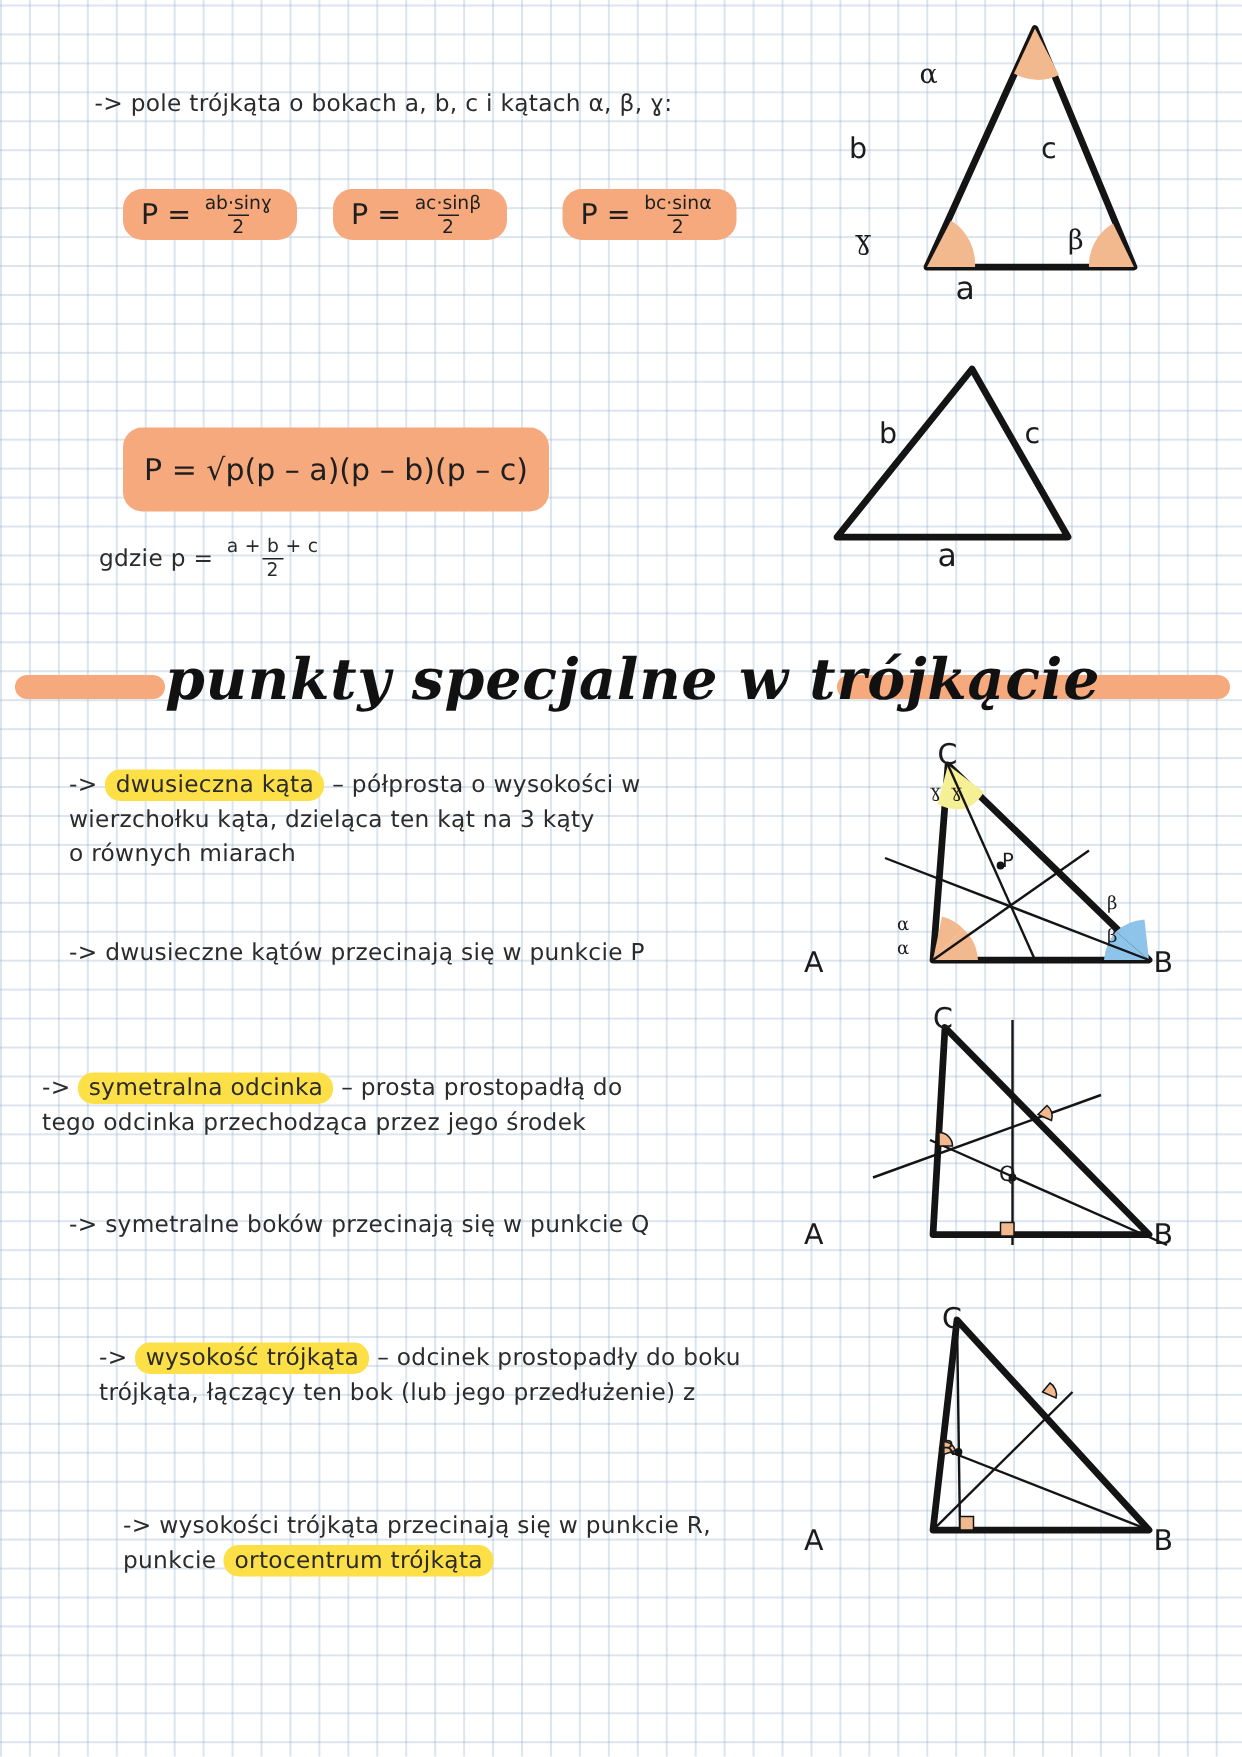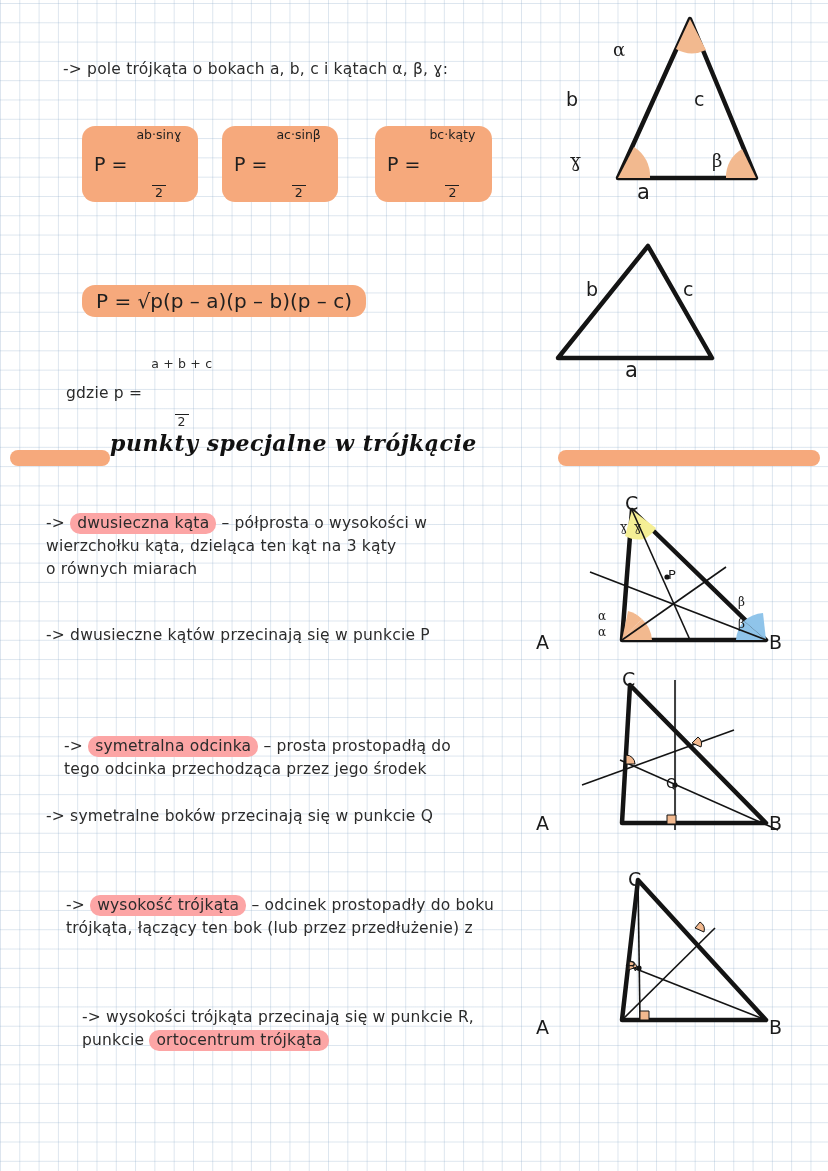--- a/index.html
+++ b/index.html
@@ -16,48 +16,48 @@
     background-image:
       linear-gradient(to right, rgba(140,170,200,0.30) 1px, transparent 1px),
       linear-gradient(to bottom, rgba(140,170,200,0.30) 1px, transparent 1px);
     background-size:19.3px 19.3px;
     background-position:0px 3px;
   }
   #page{position:absolute;left:0;top:0;width:828px;height:1171px;}
 
   .txt{position:absolute;color:#2b2b2b;font-size:15.5px;line-height:23px;letter-spacing:.2px;}
   .hl{
-    background:#fca5a5;
+    background:#fde047;
     border-radius:10px;
     padding:1px 7px 2px 7px;
     color:#2b2b2b;
   }
 
   
   .pill{
     position:absolute;
     background:#f6a97c;
     border-radius:13px;
     display:flex;align-items:center;
     padding:3px 12px;
     color:#1f1f1f;
   }
-  .frac{display:inline-flex;flex-direction:column;align-items:center;justify-content:center;line-height:1;margin:0 2px;gap:42px;}
+  .frac{display:inline-flex;flex-direction:column;align-items:center;justify-content:center;line-height:1;margin:0 2px;}
   .frac .num{font-size:12.5px;padding:0 3px 1px 3px;}
   .frac .den{font-size:12.5px;border-top:1.6px solid #1f1f1f;padding:1px 3px 0 3px;}
   .peq{font-size:19px;margin-right:4px;}
 
   
   .banner{position:absolute;}
   .banner .bar{position:absolute;height:16px;background:#f6a97c;border-radius:9px;top:18px;}
   .banner .title{
     position:absolute;top:-2px;left:100px;
     font-family:"DejaVu Serif", serif;
     font-style:italic;font-weight:bold;
-    font-size:22px;color:#111;
+    font-size:38px;color:#111;
     white-space:nowrap;
     letter-spacing:.5px;
   }
 
   svg{position:absolute;overflow:visible;}
   .lbl{position:absolute;font-size:19px;color:#1b1b1b;font-family:"DejaVu Sans",sans-serif;}
   .lbl.gr{font-family:"DejaVu Serif",serif;font-size:18px;}
 </style>
 </head>
 <body>
@@ -80,40 +80,40 @@
     <span class="peq">P =</span>
     <span class="frac">
       <span class="num">ac·sinβ</span>
       <span class="den">2</span>
     </span>
   </div>
 
   <div class="pill" style="left:375px;top:126px;">
     <span class="peq">P =</span>
     <span class="frac">
-      <span class="num">bc·kąty</span>
+      <span class="num">bc·sinα</span>
       <span class="den">2</span>
     </span>
   </div>
 
   <svg style="left:540px;top:20px;" width="270" height="180">
     <path d="M78,158 L150,-1 L216,158 Z" fill="none" stroke="#141414" stroke-width="4.5" stroke-linejoin="round"></path>
     <path d="M136,29 A32,32 0 0 0 166,30 L150,-1 Z" fill="#f2b98f" stroke="none"></path>
     <path d="M78,158 L110,158 A34,34 0 0 0 94,127 Z" fill="#f2b98f" stroke="none"></path>
     <path d="M216,158 L186,158 A32,32 0 0 1 202,129 Z" fill="#f2b98f" stroke="none"></path>
   </svg>
   <div class="lbl gr" style="left:613px;top:39px;">α</div>
   <div class="lbl" style="left:566px;top:88px;">b</div>
   <div class="lbl" style="left:694px;top:88px;">c</div>
   <div class="lbl gr" style="left:570px;top:150px;">ɣ</div>
   <div class="lbl gr" style="left:712px;top:150px;">β</div>
   <div class="lbl" style="left:637px;top:180px;font-size:21px;">a</div>
 
 
-  <div class="pill" style="left:82px;top:285px;font-size:20px;padding:4px 14px;">
+  <div class="pill" style="left:82px;top:285px;font-size:20px;padding:16px 14px;">
     <span>P = √p(p – a)(p – b)(p – c)</span>
   </div>
 
   <div class="txt" style="left:66px;top:358px;display:flex;align-items:center;">
     <span>gdzie p =</span>
     <span class="frac" style="margin-left:6px;">
       <span class="num">a + b + c</span>
       <span class="den">2</span>
     </span>
   </div>
@@ -158,21 +158,21 @@
   <div class="lbl" style="left:536px;top:631px;">A</div>
   <div class="lbl" style="left:769px;top:631px;">B</div>
   <div class="lbl" style="left:668px;top:567px;font-size:13px;">P</div>
   <div class="lbl gr" style="left:620px;top:520px;font-size:12px;">ɣ</div>
   <div class="lbl gr" style="left:634px;top:520px;font-size:12px;">ɣ</div>
   <div class="lbl gr" style="left:598px;top:609px;font-size:12px;">α</div>
   <div class="lbl gr" style="left:598px;top:625px;font-size:12px;">α</div>
   <div class="lbl gr" style="left:738px;top:595px;font-size:12px;">β</div>
   <div class="lbl gr" style="left:738px;top:617px;font-size:12px;">β</div>
 
-  <div class="txt" style="left:64px;top:714px;width:470px;margin-top:21px;">
+  <div class="txt" style="left:28px;top:714px;width:470px;">
     <span>-&gt;</span>
     <span class="hl">symetralna odcinka</span>
     <span>– prosta prostopadłą do</span><br>
     <span>tego odcinka przechodząca przez jego środek</span>
   </div>
   <div class="txt" style="left:46px;top:805px;">-&gt; symetralne boków przecinają się w punkcie Q</div>
 
   <svg style="left:530px;top:675px;" width="280" height="160">
     <path d="M92,148 L100,10 L236,148 Z" fill="none" stroke="#141414" stroke-width="4.5" stroke-linejoin="round"></path>
     <line x1="145" y1="5" x2="145" y2="155" stroke="#141414" stroke-width="1.6"></line>
@@ -185,21 +185,21 @@
   </svg>
   <div class="lbl" style="left:622px;top:668px;">C</div>
   <div class="lbl" style="left:536px;top:812px;">A</div>
   <div class="lbl" style="left:769px;top:812px;">B</div>
   <div class="lbl" style="left:666px;top:775px;font-size:14px;">Q</div>
 
   <div class="txt" style="left:46px;top:894px;width:480px;margin-left:20px;">
     <span>-&gt;</span>
     <span class="hl">wysokość trójkąta</span>
     <span>– odcinek prostopadły do boku</span><br>
-    <span>trójkąta, łączący ten bok (lub przez przedłużenie) z</span><br>
+    <span>trójkąta, łączący ten bok (lub jego przedłużenie) z</span><br>
   </div>
   <div class="txt" style="left:46px;top:1006px;width:480px;margin-left:36px;">
     <span>-&gt; wysokości trójkąta przecinają się w punkcie R,</span><br>
     <span>punkcie</span>
     <span class="hl">ortocentrum trójkąta</span>
   </div>
 
   <svg style="left:530px;top:865px;" width="280" height="165">
     <path d="M92,155 L108,15 L236,155 Z" fill="none" stroke="#141414" stroke-width="4.5" stroke-linejoin="round"></path>
     <line x1="108" y1="15" x2="110" y2="155" stroke="#141414" stroke-width="1.6"></line>

